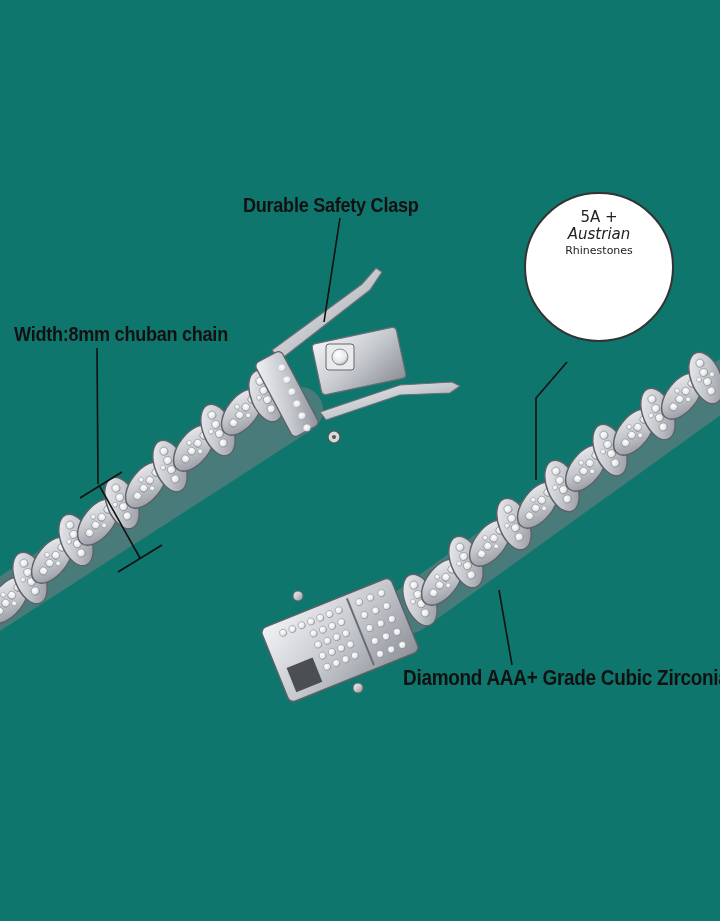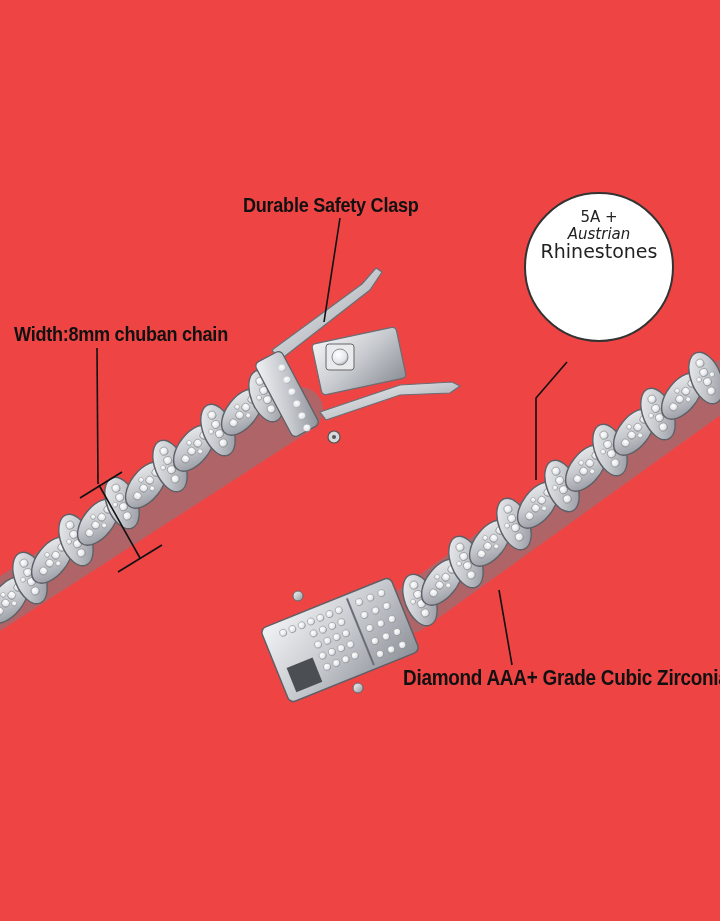--- a/index.html
+++ b/index.html
@@ -1,26 +1,26 @@
 <!DOCTYPE html>
 <html><head>
 <meta charset="utf-8">
 <style>
   html,body{margin:0;padding:0;background:#ffffff;}
-  .stage{position:relative;width:720px;height:921px;overflow:hidden;background:#ef4444;}
+  .stage{position:relative;width:720px;height:921px;overflow:hidden;background:#0f766e;}
   .stage svg.art{position:absolute;left:0;top:0;width:720px;height:921px;}
   .label{position:absolute;font-family:"Liberation Sans",sans-serif;font-weight:bold;color:#111111;white-space:nowrap;letter-spacing:-0.3px;transform:scaleX(0.86);transform-origin:left center;}
   .label-clasp{left:243px;top:193px;font-size:21px;}
   .label-width{left:14px;top:322px;font-size:21px;}
   .label-cz{left:403px;top:665px;font-size:22px;}
   .badge{position:absolute;left:524px;top:192px;width:150px;height:150px;border:2px solid #333;border-radius:50%;background:#fff;box-sizing:border-box;}
   .badge-text{position:absolute;left:0;width:100%;text-align:center;font-family:"DejaVu Sans",sans-serif;color:#222;line-height:18px;}
   .badge-l1{top:14px;font-size:15px;}
   .badge-l2{top:31px;font-size:15px;font-style:italic;}
-  .badge-l3{top:48px;font-size:19px;}
+  .badge-l3{top:48px;font-size:11px;}
 </style>
 </head>
 <body>
 
 <div class="stage">
   <svg class="art" viewBox="0 0 720 921" xmlns="http://www.w3.org/2000/svg">
     <defs>
       <linearGradient id="metal" x1="0" y1="0" x2="1" y2="1">
         <stop offset="0" stop-color="#f2f3f5"></stop>
         <stop offset="0.5" stop-color="#c6c9ce"></stop>

